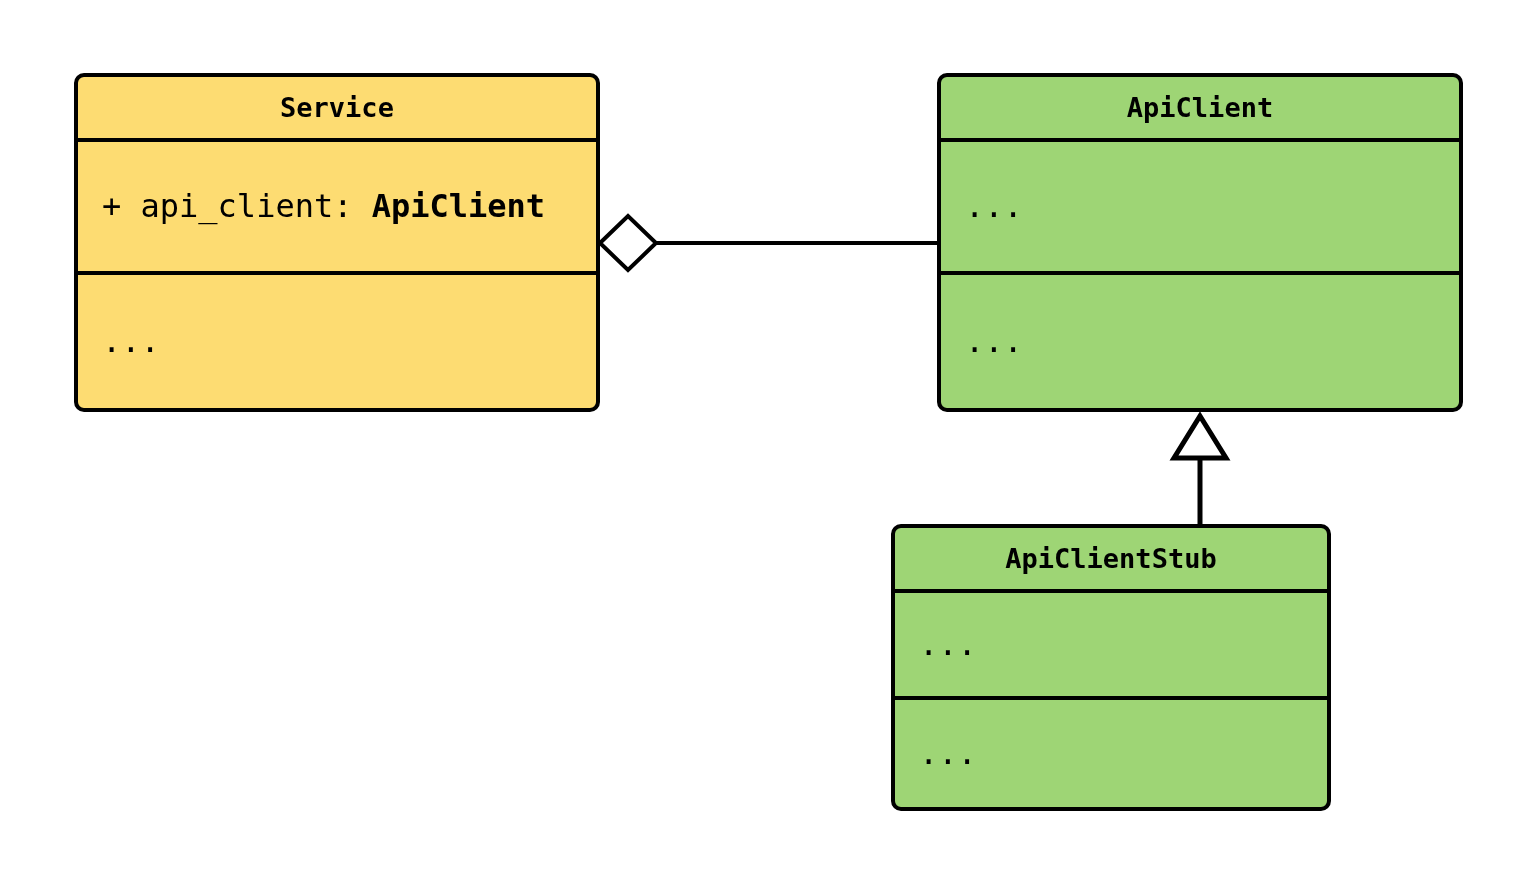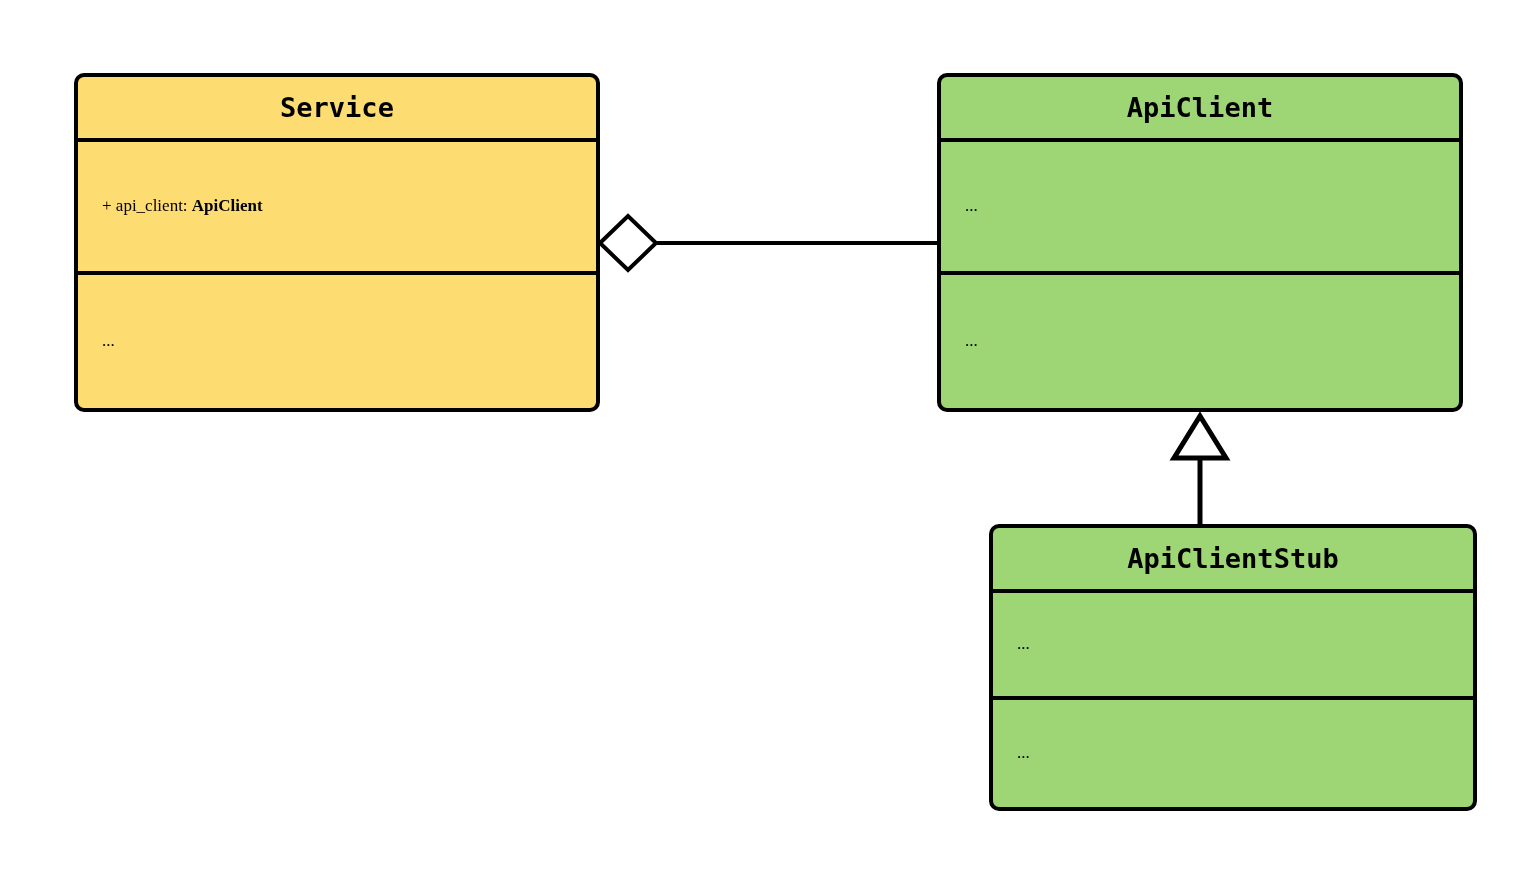--- a/index.html
+++ b/index.html
@@ -49,25 +49,24 @@
     letter-spacing: 0px;
     color: #000000;
     white-space: nowrap;
   }
 
   .body-compartment {
     justify-content: flex-start;
     padding-left: 24px;
   }
   .body-text {
-    font-size: 17px;
+    font-size: 32px;
     color: #000000;
     white-space: pre;
     line-height: 1.1;
-    font-family: Liberation Serif, serif;
   }
   .body-text b {
     font-weight: bold;
   }
 
   
   .edge-svg {
     position: absolute;
     left: 0;
     top: 0;
@@ -105,21 +104,21 @@
 
     <div class="compartment body-compartment" style="height:133px;">
       <span class="body-text">...</span>
     </div>
 
     <div class="compartment body-compartment" style="flex:1;">
       <span class="body-text">...</span>
     </div>
   </div>
 
-  <div class="uml-class green" style="left:989px; top:524px; width:488px; height:287px;">
+  <div class="uml-class green" style="left:891px; top:524px; width:440px; height:287px;">
 
     <div class="compartment title-compartment" style="height:61px;">
       <span class="title-text">ApiClientStub</span>
     </div>
 
     <div class="compartment body-compartment" style="height:107px;">
       <span class="body-text">...</span>
     </div>
 
     <div class="compartment body-compartment" style="flex:1;">

